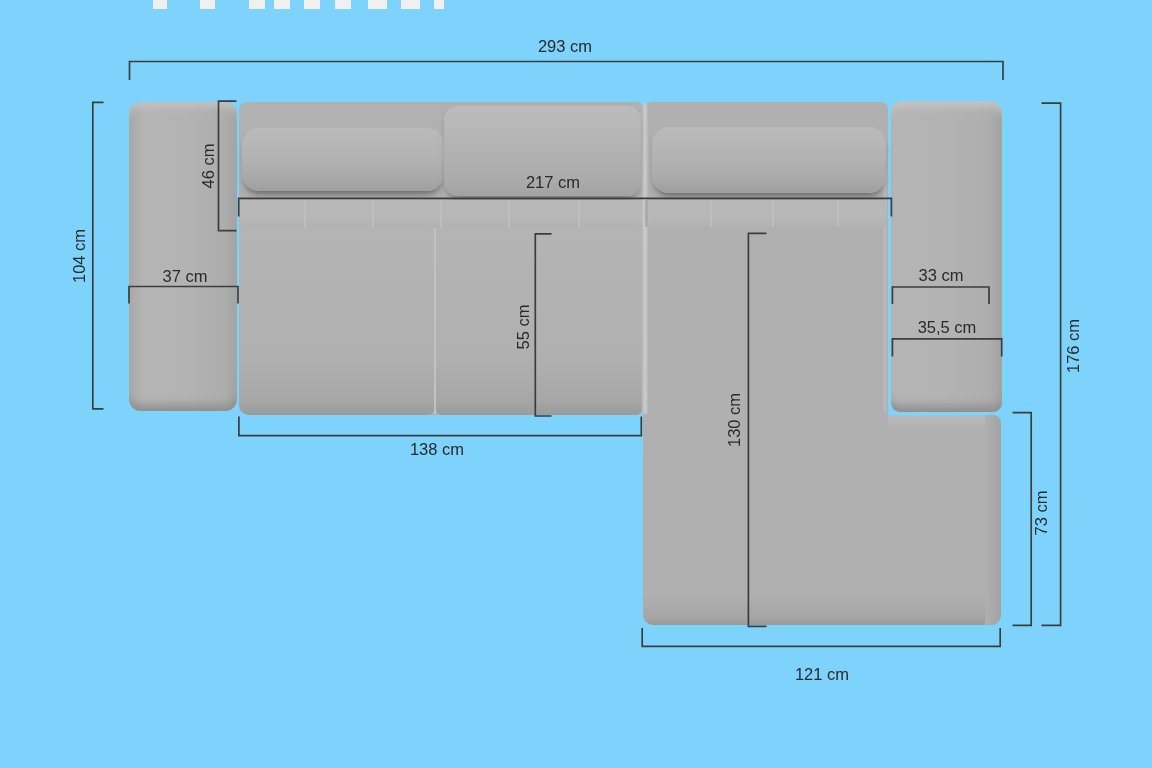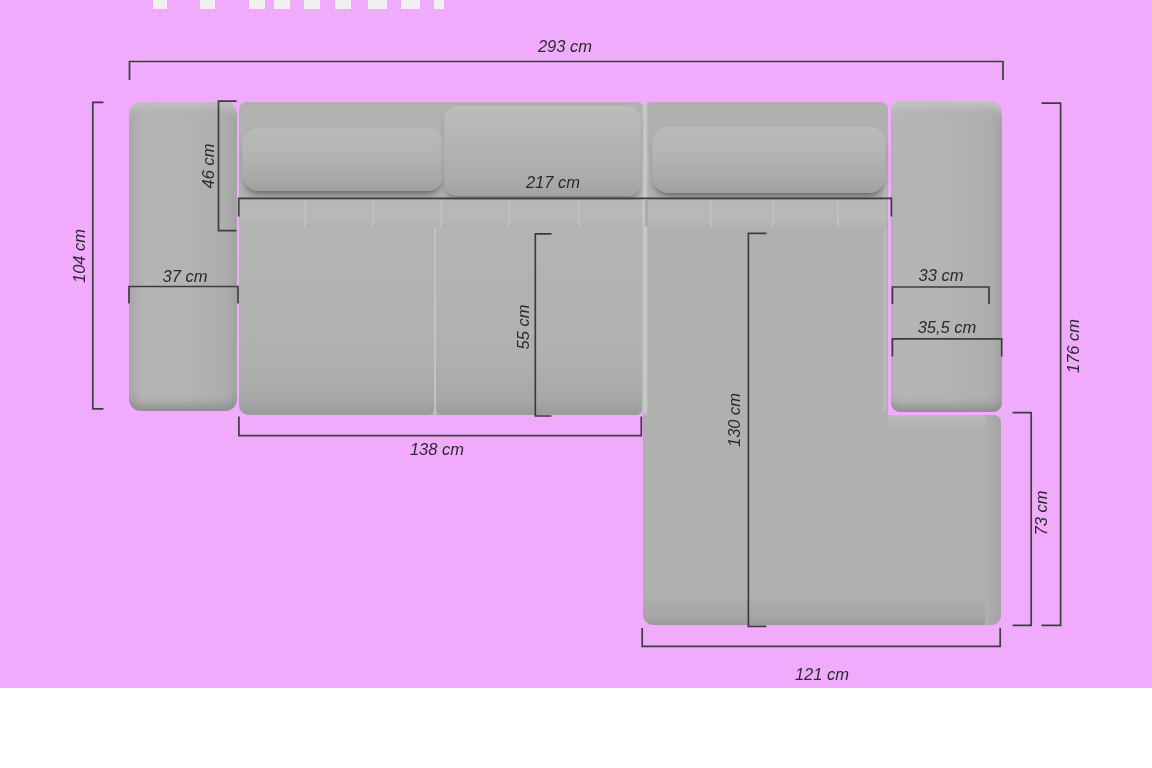--- a/index.html
+++ b/index.html
@@ -1,17 +1,17 @@
 <!DOCTYPE html>
 <html><head>
 <meta charset="utf-8">
 <style>
   html,body{margin:0;padding:0;background:#ffffff;}
-  #stage{position:relative;width:1152px;height:688px;background:#f0abfc;overflow:hidden;
-         font-family:"Liberation Sans", sans-serif;font-style:italic;}
+  #stage{position:relative;width:1152px;height:768px;background:#7dd3fc;overflow:hidden;
+         font-family:"Liberation Sans", sans-serif;}
   .pc{position:absolute;}
 </style>
 </head>
 <body>
 <div id="stage">
 
   <div class="pc" style="left:153px;top:0;width:14px;height:9px;background:#f0f0f0;"></div>
   <div class="pc" style="left:200px;top:0;width:15px;height:9px;background:#f0f0f0;"></div>
   <div class="pc" style="left:249px;top:0;width:16px;height:9px;background:#f0f0f0;"></div>
   <div class="pc" style="left:274px;top:0;width:16px;height:9px;background:#f0f0f0;"></div>

